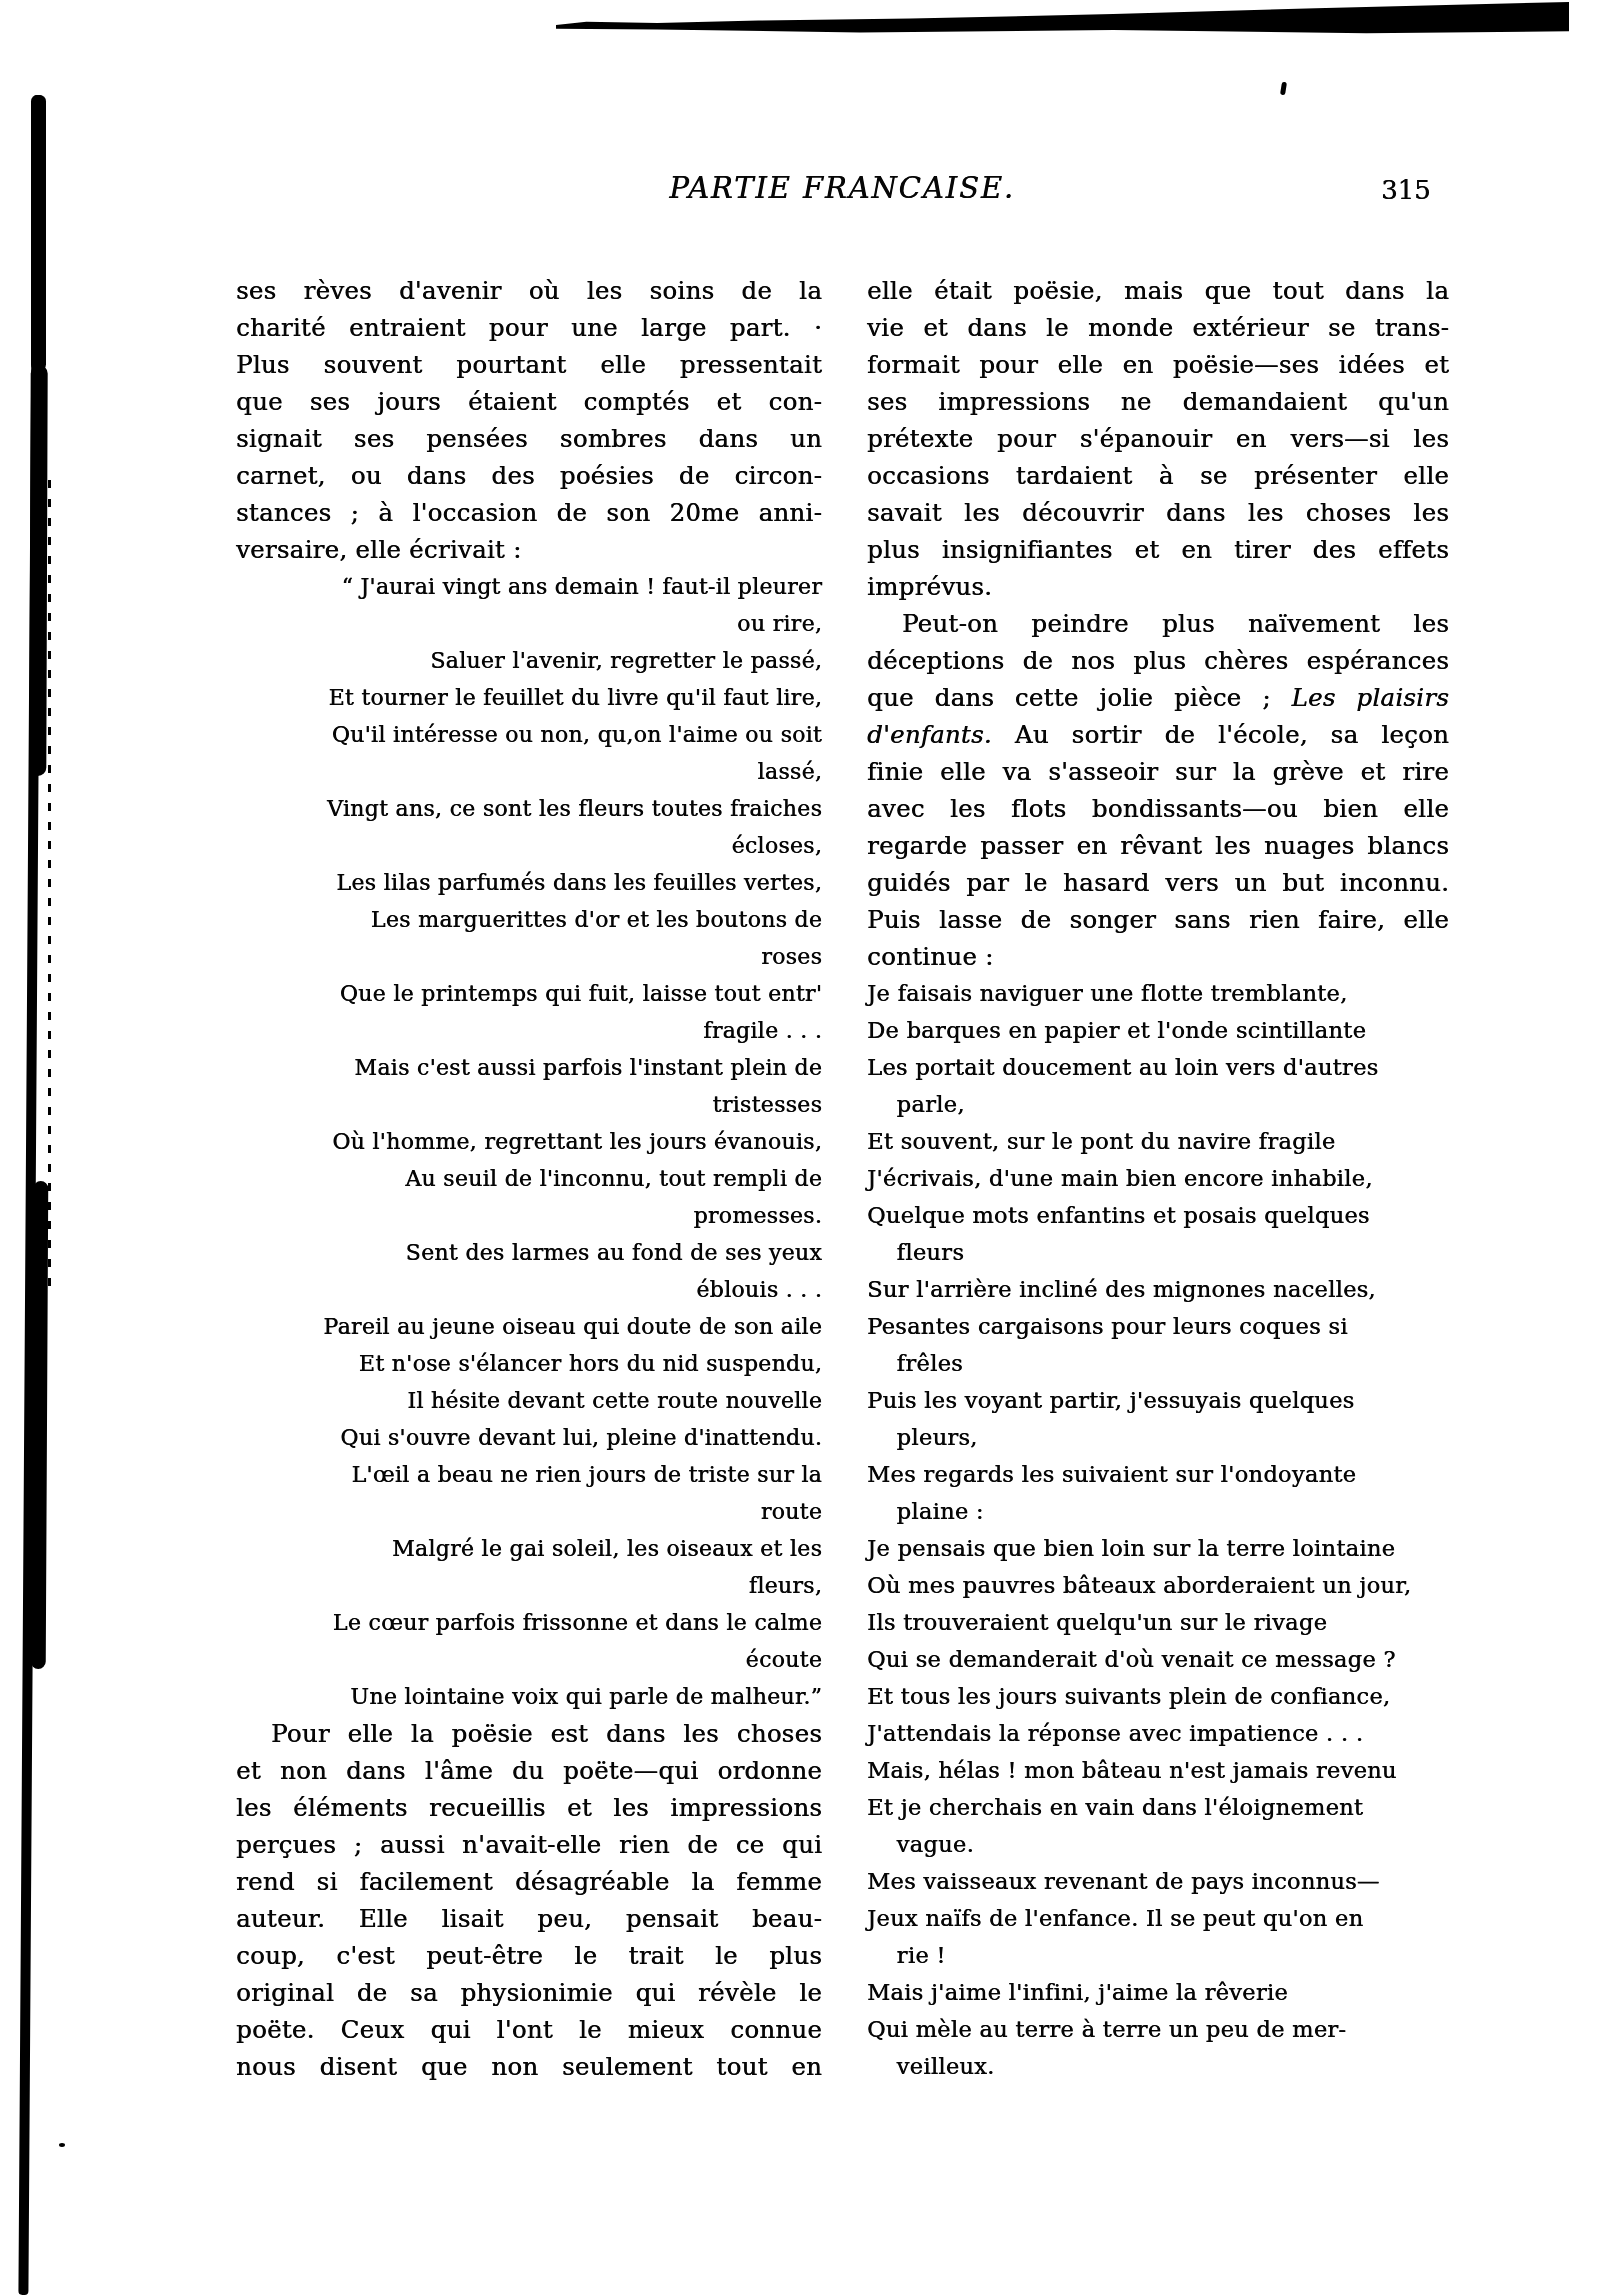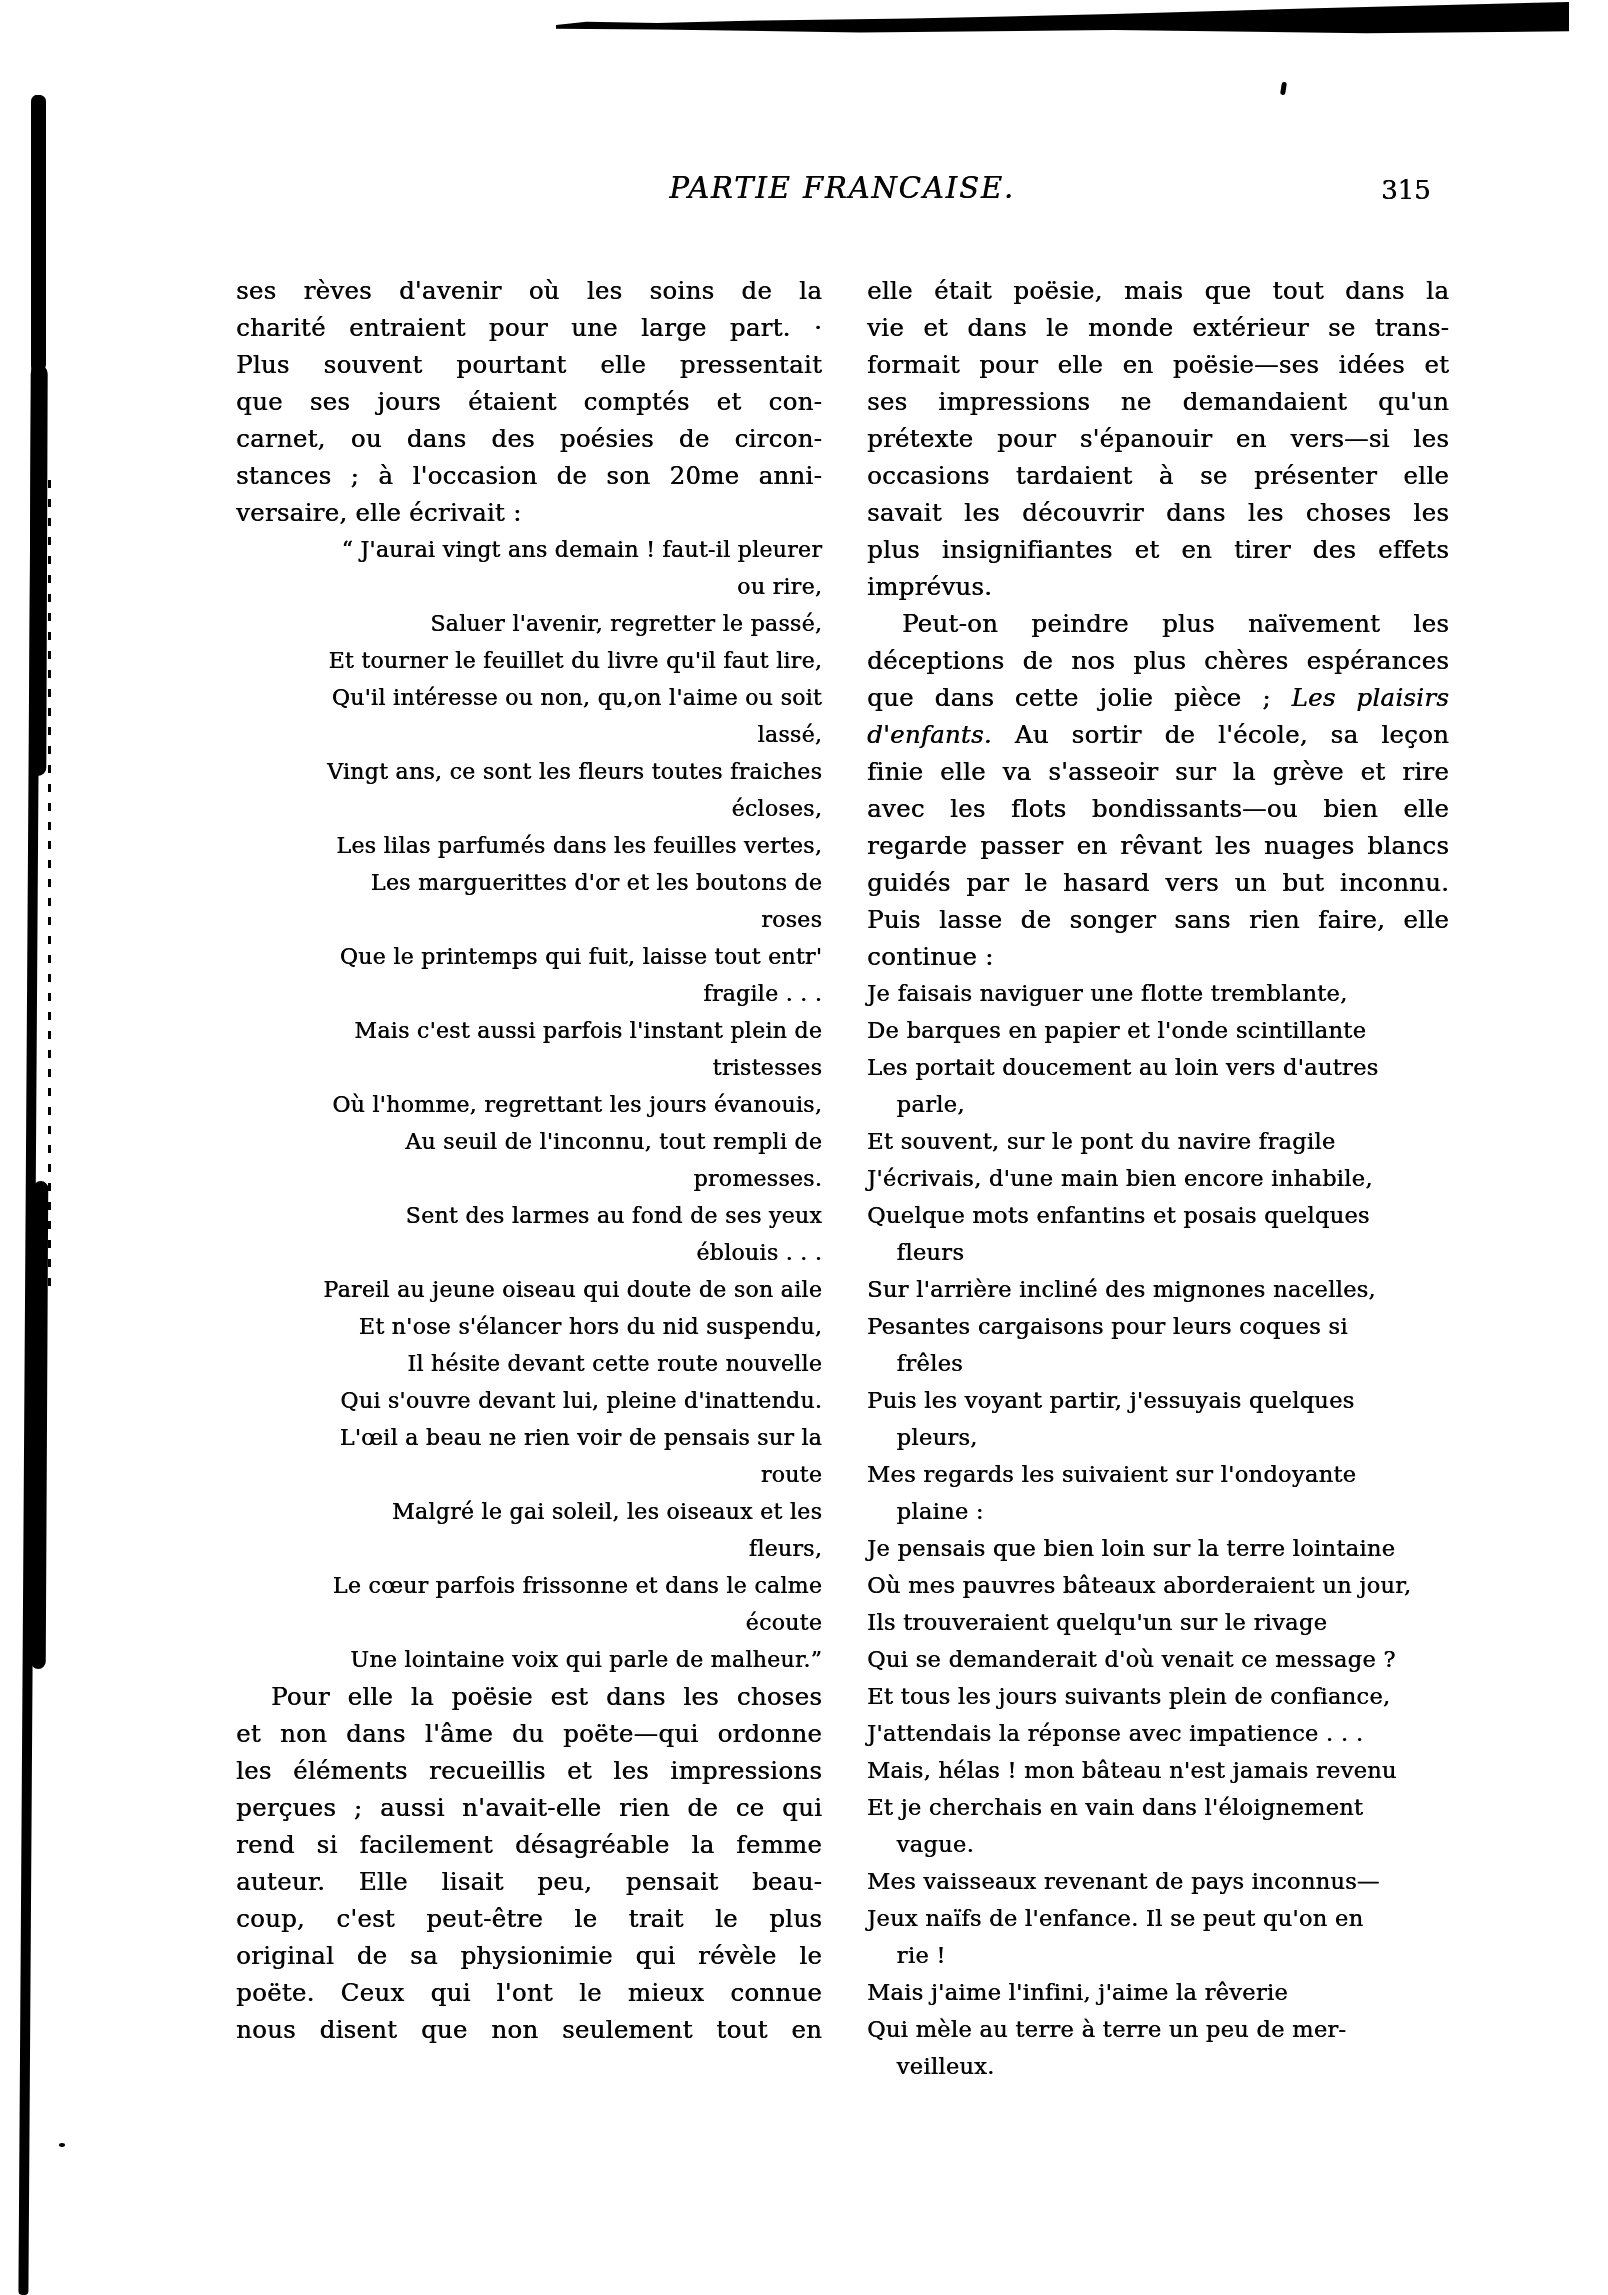--- a/index.html
+++ b/index.html
@@ -85,20 +85,21 @@
 
   <div class="header-title">PARTIE FRANCAISE.</div>
   <div class="page-number">315</div>
 
   <div class="col col-0">
       <div class="block prose">
         <div class="line j"><span>ses rèves d'avenir où les soins de la</span></div>
         <div class="line j"><span>charité entraient pour une large part. ·</span></div>
         <div class="line j"><span>Plus souvent pourtant elle pressentait</span></div>
         <div class="line j"><span>que ses jours étaient comptés et con-</span></div>
+        <div class="line j"><span>signait ses pensées sombres dans un</span></div>
         <div class="line j"><span>carnet, ou dans des poésies de circon-</span></div>
         <div class="line j"><span>stances ; à l'occasion de son 20me anni-</span></div>
         <div class="line"><span>versaire, elle écrivait :</span></div>
       </div>
       <div class="block poem">
         <div class="line hang"><span>“ J'aurai vingt ans demain ! faut-il pleurer</span></div>
         <div class="line cont"><span>ou rire,</span></div>
         <div class="line"><span>Saluer l'avenir, regretter le passé,</span></div>
         <div class="line"><span>Et tourner le feuillet du livre qu'il faut lire,</span></div>
         <div class="line"><span>Qu'il intéresse ou non, qu,on l'aime ou soit</span></div>
@@ -114,21 +115,21 @@
         <div class="line cont"><span>tristesses</span></div>
         <div class="line"><span>Où l'homme, regrettant les jours évanouis,</span></div>
         <div class="line"><span>Au seuil de l'inconnu, tout rempli de</span></div>
         <div class="line cont"><span>promesses.</span></div>
         <div class="line"><span>Sent des larmes au fond de ses yeux</span></div>
         <div class="line cont"><span>éblouis . . .</span></div>
         <div class="line"><span>Pareil au jeune oiseau qui doute de son aile</span></div>
         <div class="line"><span>Et n'ose s'élancer hors du nid suspendu,</span></div>
         <div class="line"><span>Il hésite devant cette route nouvelle</span></div>
         <div class="line"><span>Qui s'ouvre devant lui, pleine d'inattendu.</span></div>
-        <div class="line"><span>L'œil a beau ne rien voir de pensais sur la</span></div>
+        <div class="line"><span>L'œil a beau ne rien jours de triste sur la</span></div>
         <div class="line cont"><span>route</span></div>
         <div class="line"><span>Malgré le gai soleil, les oiseaux et les</span></div>
         <div class="line cont"><span>fleurs,</span></div>
         <div class="line"><span>Le cœur parfois frissonne et dans le calme</span></div>
         <div class="line cont"><span>écoute</span></div>
         <div class="line"><span>Une lointaine voix qui parle de malheur.”</span></div>
       </div>
       <div class="block prose">
         <div class="line j ind"><span>Pour elle la poësie est dans les choses</span></div>
         <div class="line j"><span>et non dans l'âme du poëte—qui ordonne</span></div>

